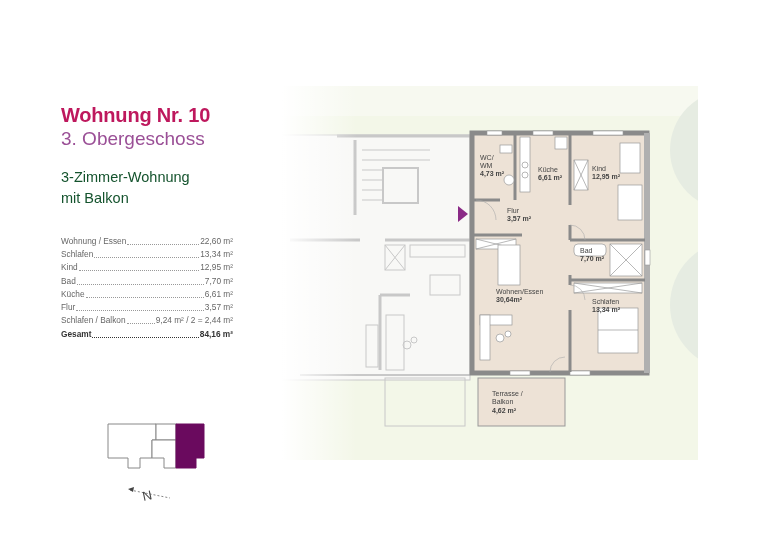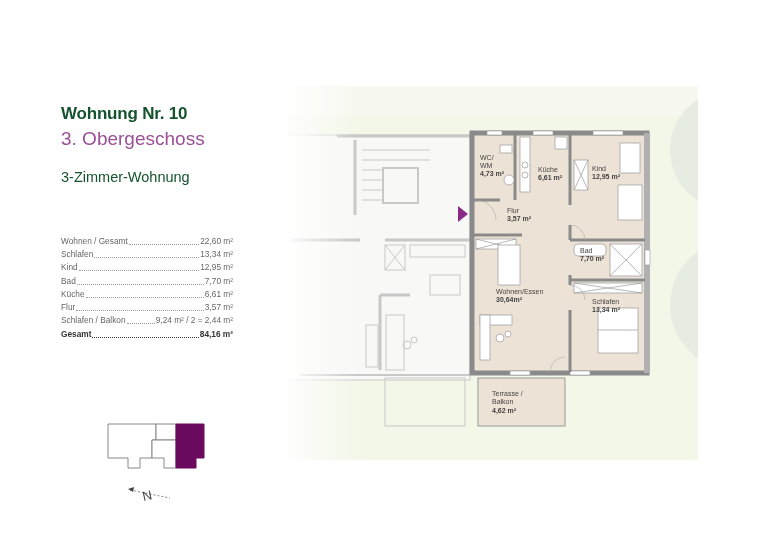--- a/index.html
+++ b/index.html
@@ -1,17 +1,17 @@
 <!DOCTYPE html>
 <html><head>
   <meta charset="utf-8">
   <style>
     html,body{margin:0;padding:0;}
     body{width:768px;height:560px;background:#ffffff;position:relative;overflow:hidden;font-family:"Liberation Sans",sans-serif;color:#555;}
-    .title{position:absolute;left:61px;top:104px;font-size:17px;font-weight:bold;color:#14532d;letter-spacing:-0.2px;}
+    .title{position:absolute;left:61px;top:104px;font-size:20px;font-weight:bold;color:#be185d;letter-spacing:-0.2px;}
     .subtitle{position:absolute;left:61px;top:128px;font-size:19px;color:#9a4f96;text-align:center;}
     .type{position:absolute;left:61px;top:167px;font-size:14.5px;color:#14532d;line-height:21px;}
     .areas{position:absolute;left:61px;top:234px;width:172px;font-size:8.3px;color:#666;}
     .arow{display:flex;height:13.3px;align-items:center;}
     .arow .n{white-space:nowrap;}
     .arow .d{flex:1;border-bottom:1px dotted #999;margin:0 1px;height:7px;}
     .arow .v{white-space:nowrap;}
     .arow.total{font-weight:bold;color:#333;}
     .arow.total .d{border-bottom:1.5px dotted #333;}
     .plan{position:absolute;left:282px;top:86px;width:416px;height:374px;}
@@ -19,25 +19,26 @@
     .north{position:absolute;left:128px;top:480px;}
     .lbl{font-family:"Liberation Sans",sans-serif;fill:#444;}
   </style>
 </head>
 <body>
 
 <div class="title">Wohnung Nr. 10</div>
 <div class="subtitle">3. Obergeschoss</div>
 <div class="type">
   <div>3-Zimmer-Wohnung</div>
+  <div>mit Balkon</div>
 </div>
 
 <div class="areas">
   <div class="arow">
-      <span class="n">Wohnen / Gesamt</span>
+      <span class="n">Wohnung / Essen</span>
       <span class="d"></span>
       <span class="v">22,60 m²</span>
     </div>
   <div class="arow">
       <span class="n">Schlafen</span>
       <span class="d"></span>
       <span class="v">13,34 m²</span>
     </div>
   <div class="arow">
       <span class="n">Kind</span>

